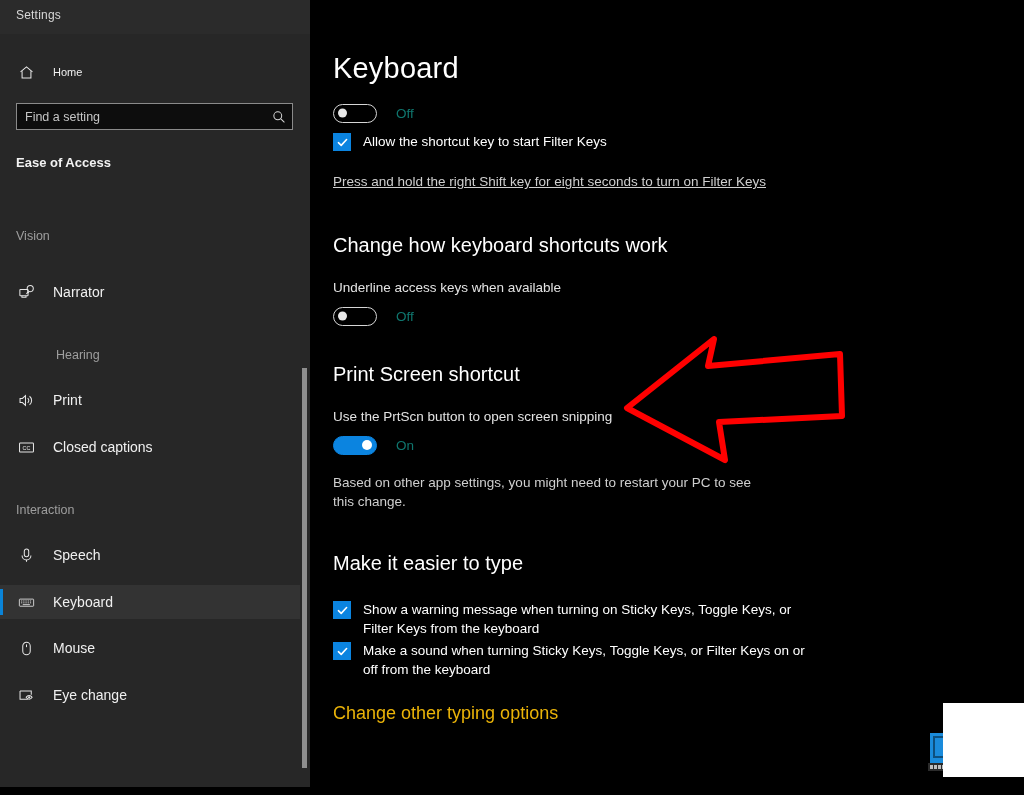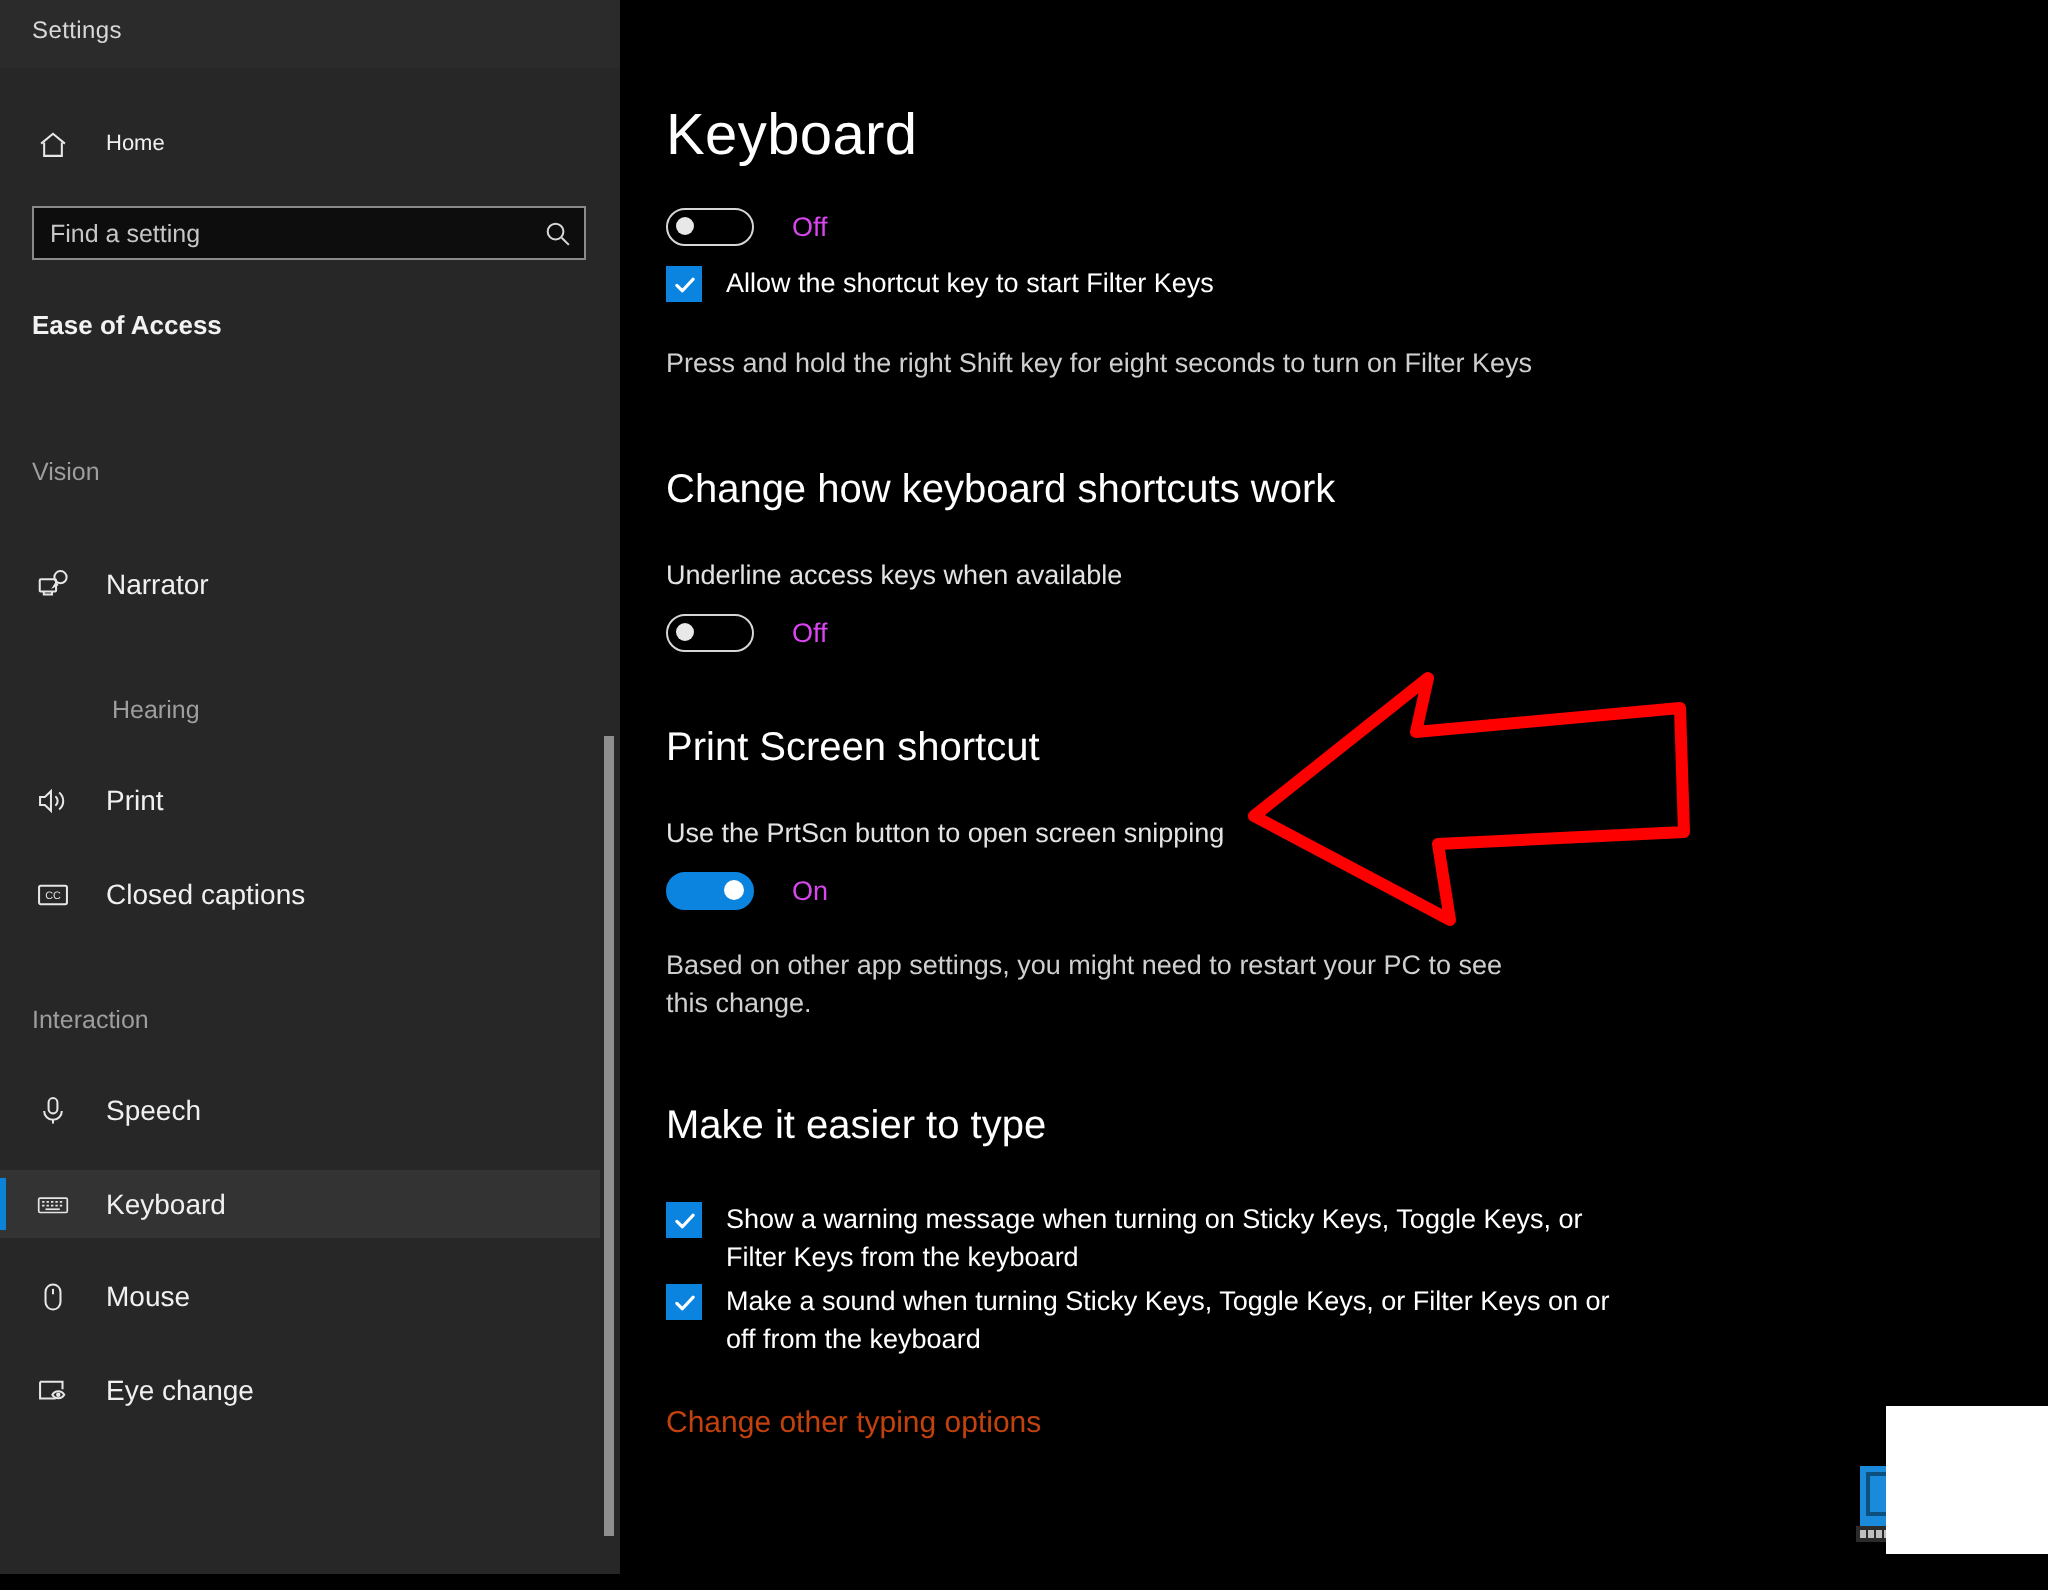--- a/index.html
+++ b/index.html
@@ -229,21 +229,21 @@
     position: absolute;
     right: 4px; top: 50%;
     transform: translateY(-50%);
     width: 10px; height: 10px;
     border-radius: 50%;
     background: #ffffff;
   }
   .toggle-row .t-lbl {
     margin-left: 19px;
     font-size: 13.5px;
-    color: #d946ef;
+    color: #0f766e;
   }
 
   
   .cb-row {
     position: absolute;
     left: 23px;
     display: flex;
     align-items: flex-start;
   }
   .cbox {
@@ -261,22 +261,22 @@
     margin-left: 12px;
     font-size: 13.5px;
     line-height: 19px;
     color: #ffffff;
     max-width: 448px;
   }
 
   .link {
     position: absolute;
     left: 23px;
-    font-size: 15px;
-    color: #c2410c;
+    font-size: 18px;
+    color: #eab308;
     text-decoration: none;
     cursor: pointer;
   }
 
   
   #arrow-annotation {
     position: absolute;
     left: 618px; top: 332px;
     width: 240px; height: 136px;
     pointer-events: none;
@@ -429,21 +429,21 @@
 
     <div class="cb-row" style="top:132px;">
       <span class="cbox">
         <svg width="13" height="13" viewBox="0 0 14 14" fill="none" stroke="#ffffff" stroke-width="1.7" stroke-linecap="round" stroke-linejoin="round">
           <path d="M2.6 7.2 L5.6 10.1 L11.4 3.8"></path>
         </svg>
       </span>
       <span class="cb-lbl">Allow the shortcut key to start Filter Keys</span>
     </div>
 
-    <div class="body-text dim" style="top:174px;">Press and hold the right Shift key for eight seconds to turn on Filter Keys</div>
+    <div class="body-text dim" style="top:174px;text-decoration:underline;">Press and hold the right Shift key for eight seconds to turn on Filter Keys</div>
 
     <div class="h2" style="top:234px;">Change how keyboard shortcuts work</div>
 
     <div class="body-text" style="top:280px;">Underline access keys when available</div>
 
     <div class="toggle-row" style="top:305px;">
       <div class="switch off">
           <div class="knob"></div>
         </div>
       <span class="t-lbl">Off</span>

